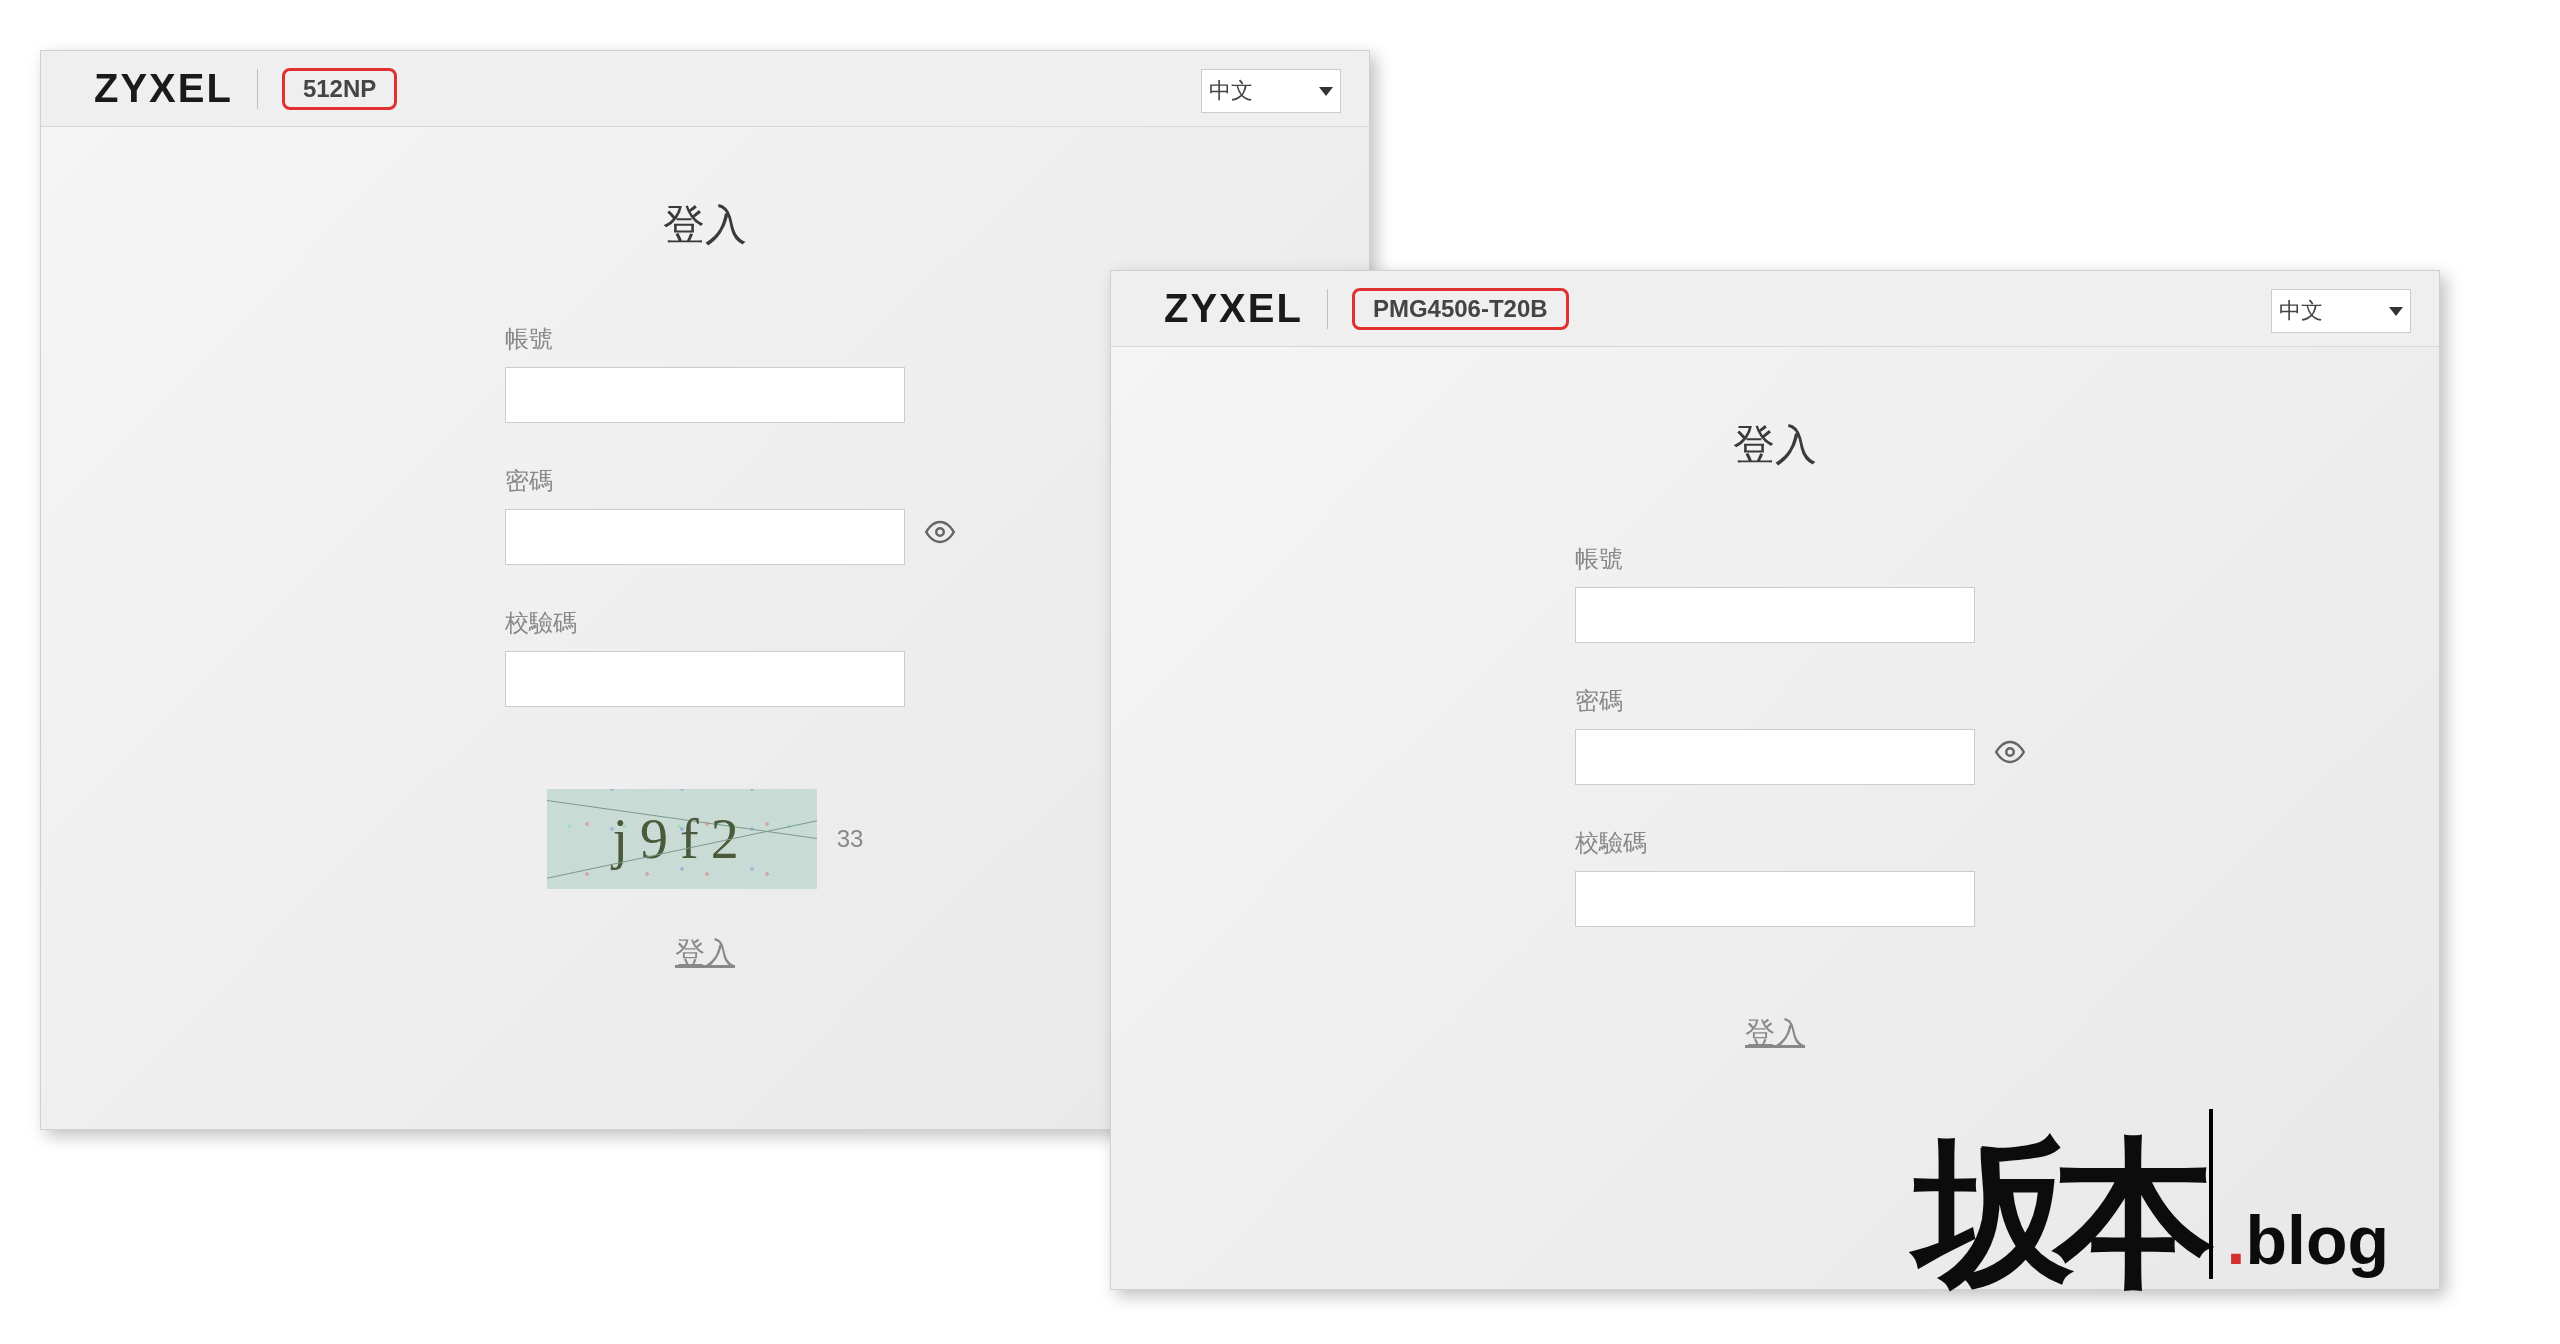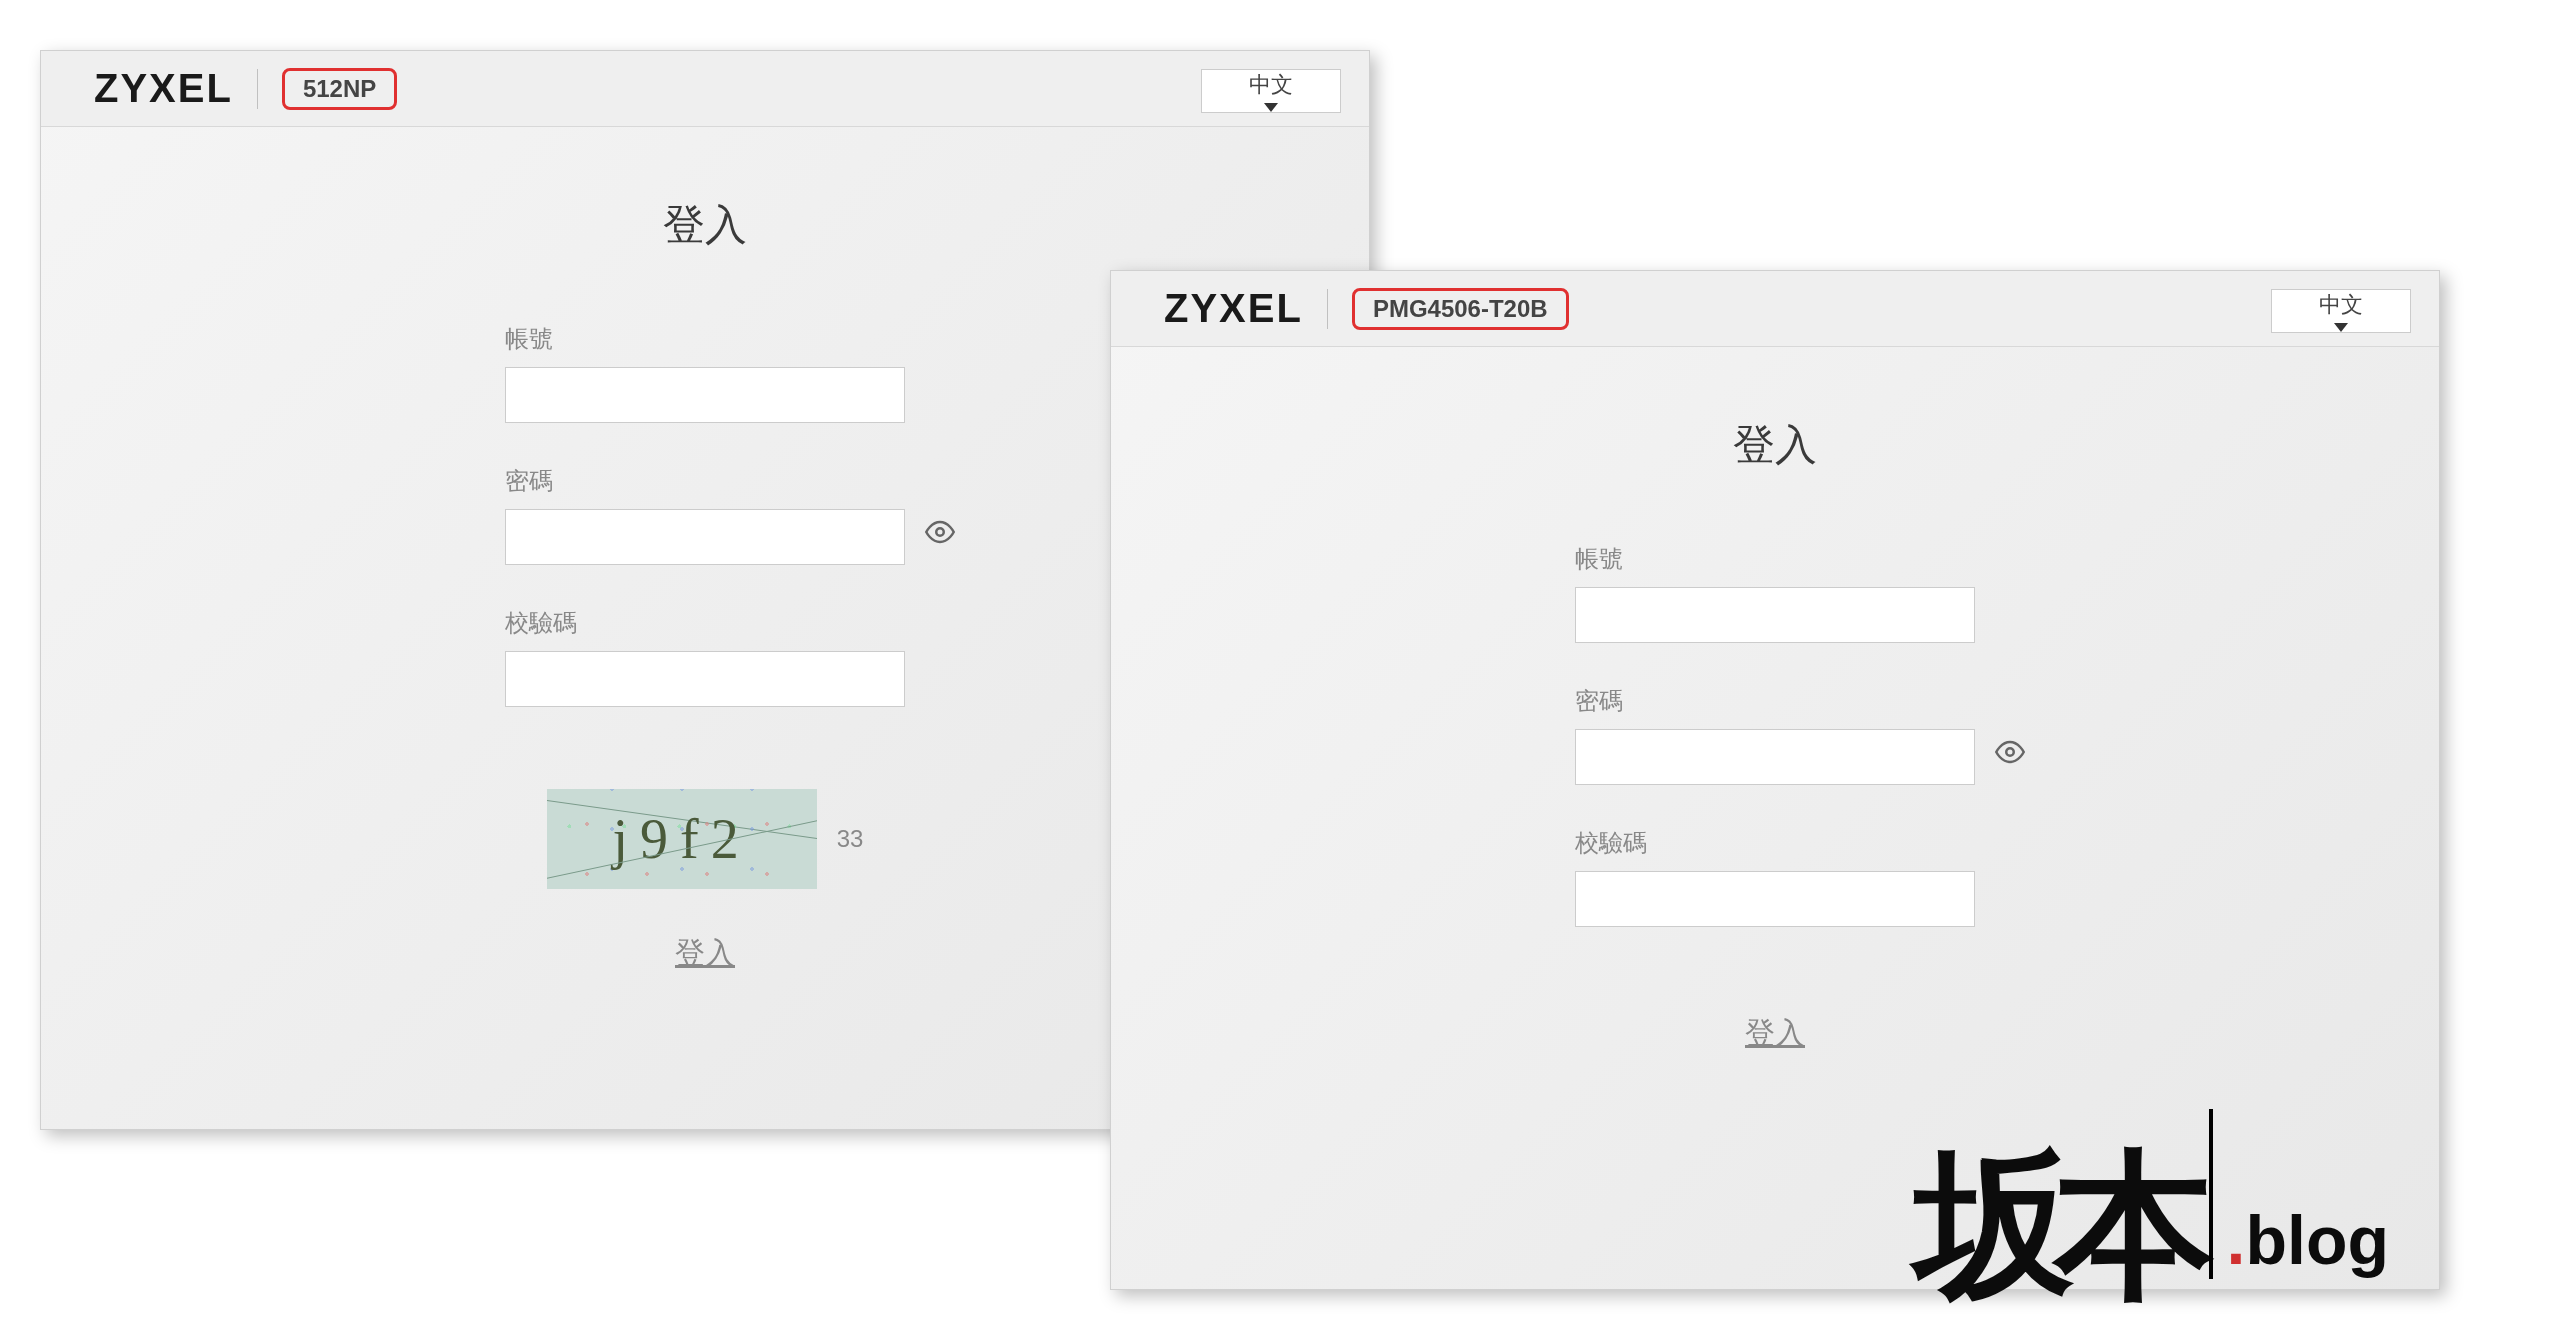--- a/index.html
+++ b/index.html
@@ -57,21 +57,20 @@
     height: 44px;
     border: 1px solid #ccc;
     background: #fff;
     display: flex;
     align-items: center;
     justify-content: space-between;
     padding: 0 7px;
     font-size: 22px;
     color: #444;
     cursor: pointer;
-    flex-direction: column;
   }
   .lang-select .caret {
     width: 0; height: 0;
     border-left: 7px solid transparent;
     border-right: 7px solid transparent;
     border-top: 9px solid #333;
   }
 
   .login-area {
     display: flex;
@@ -167,21 +166,21 @@
   .watermark {
     position: absolute;
     right: 50px;
     bottom: -10px;
     display: flex;
     align-items: flex-end;
     gap: 14px;
   }
   .brush {
     font-size: 160px;
-    font-family: Liberation Serif, serif;
+    font-family: Liberation Mono, monospace;
     font-weight: 900;
     color: #0c0c0c;
     line-height: 0.9;
     letter-spacing: -20px;
   }
   .wm-sep {
     width: 4px;
     background: #000;
     height: 170px;
     margin-bottom: 20px;

